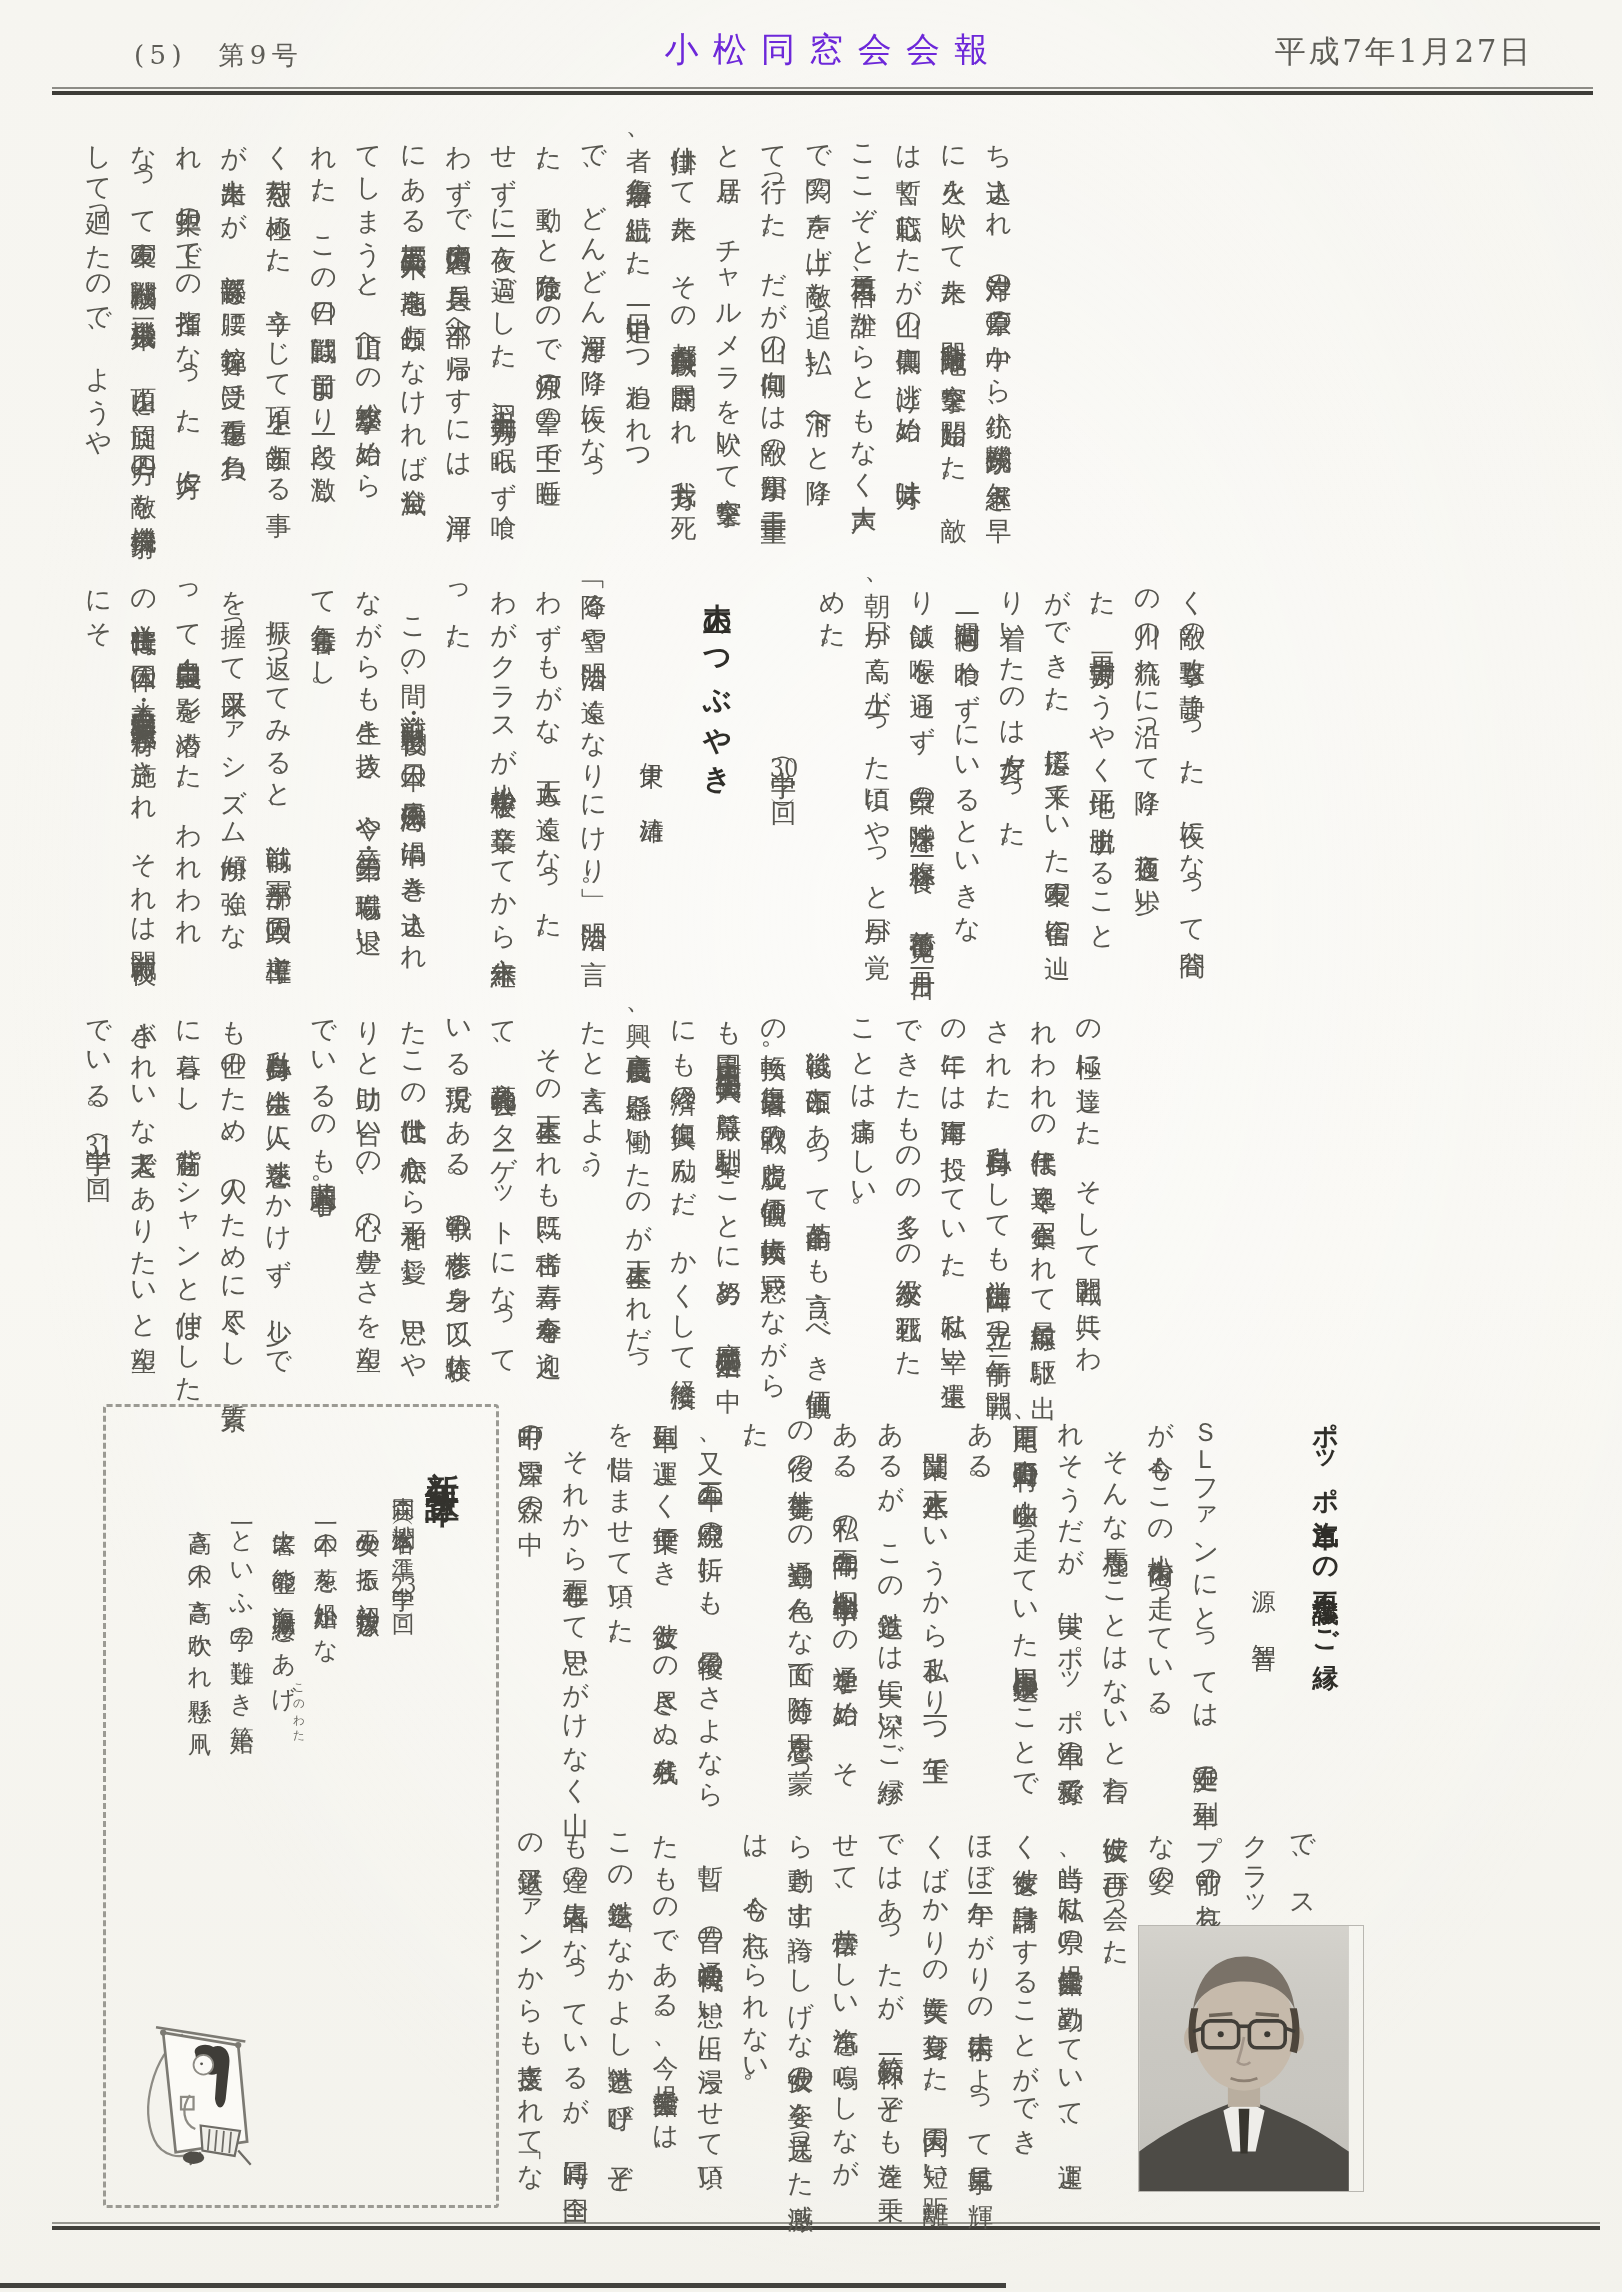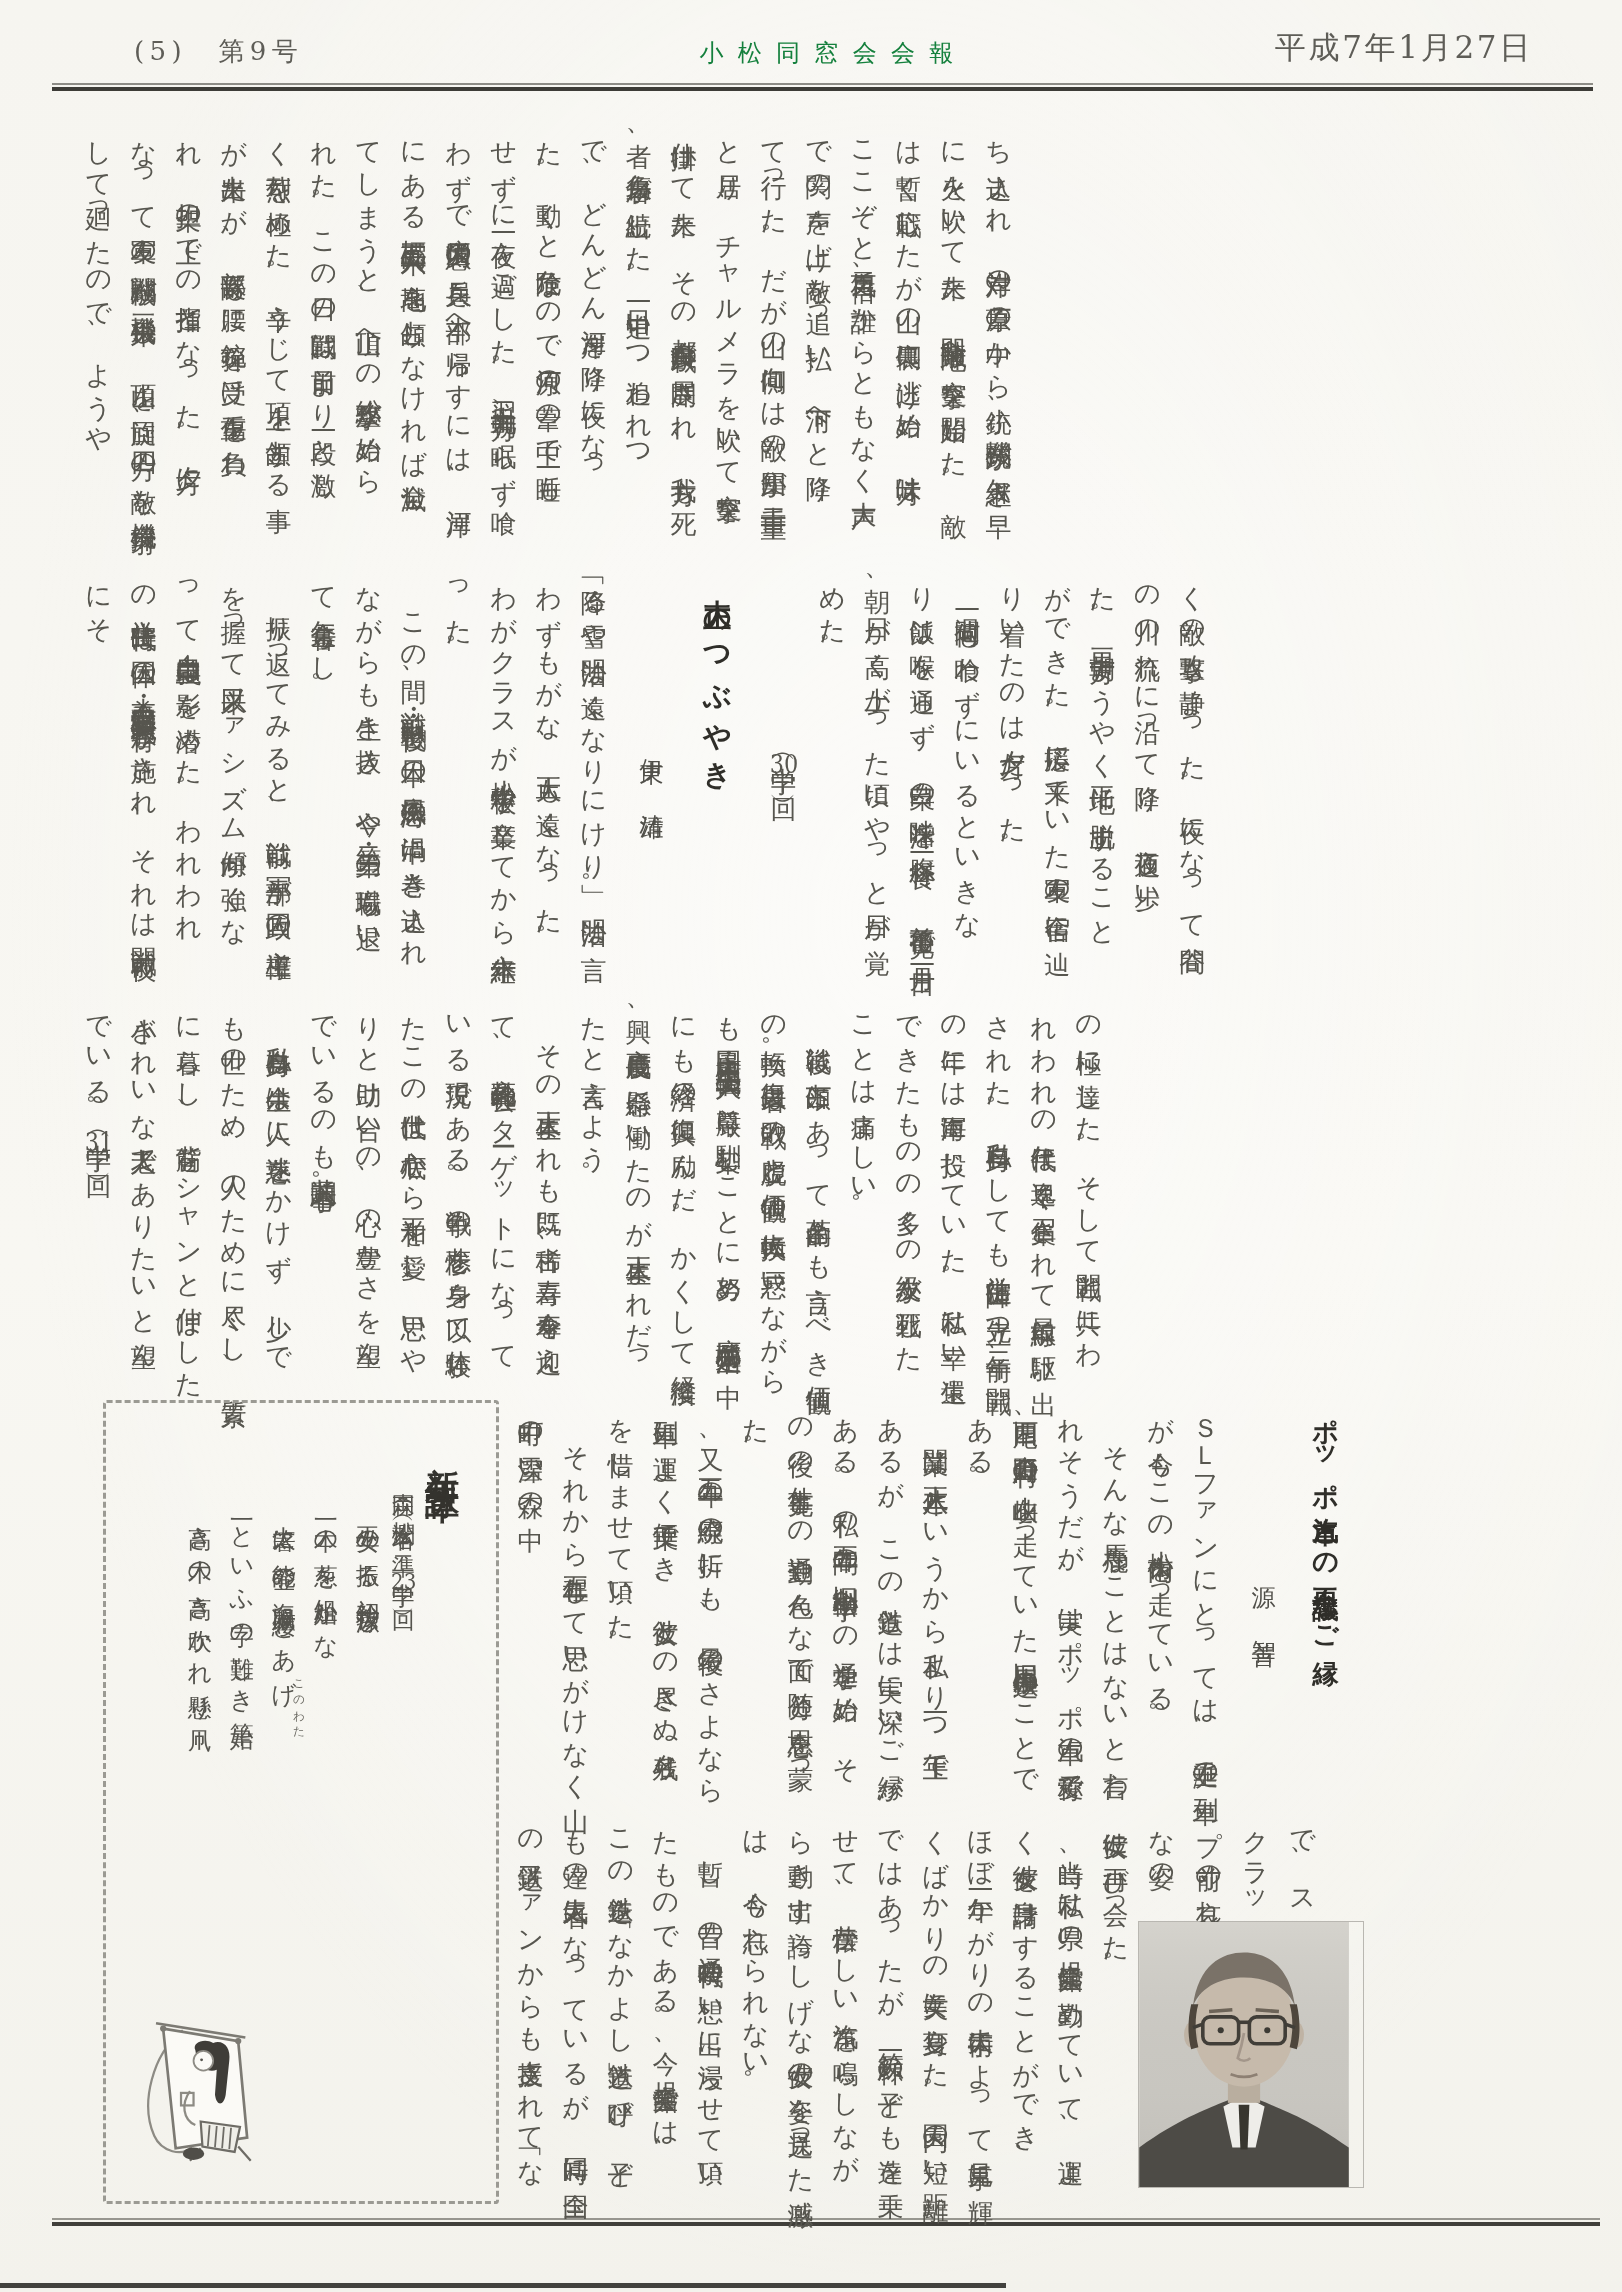--- a/index.html
+++ b/index.html
@@ -11,21 +11,21 @@
     font-family:"DejaVu Serif","Liberation Serif",serif;
     color:#57564f;
   }
   
   .header{
     display:grid;grid-template-columns:1fr auto 1fr;align-items:end;
     padding:27px 90px 7.2px 134px;
     gap:48px;
   }
   .hdr-left{font-size:26px;letter-spacing:5.4px;justify-self:start;color:#5e5d57;}
-  .masthead{font-size:24px;letter-spacing:14.3px;justify-self:center;color:#15803d;text-align:center;}
+  .masthead{font-size:34px;letter-spacing:14.3px;justify-self:center;color:#6d28d9;text-align:center;}
   .hdr-right{font-size:31px;letter-spacing:2.7px;justify-self:end;color:#5e5d57;}
   .rule-top{
     margin:7.2px 30px 0 52px;height:8px;
     background:linear-gradient(180deg,#8d8c86 0 1.8px,rgba(0,0,0,0) 1.8px 3.6px,#3d3c37 3.6px 8px);
   }
   .rule-bottom{
     margin:14.3px 23px 0 52px;height:8px;
     background:linear-gradient(180deg,#97968f 0 1.8px,rgba(0,0,0,0) 1.8px 3.6px,#403f3a 3.6px 8px);
   }
   .scan-edge{position:absolute;left:0;bottom:5.4px;width:62%;height:4.5px;background:#22221f;opacity:.85;}

